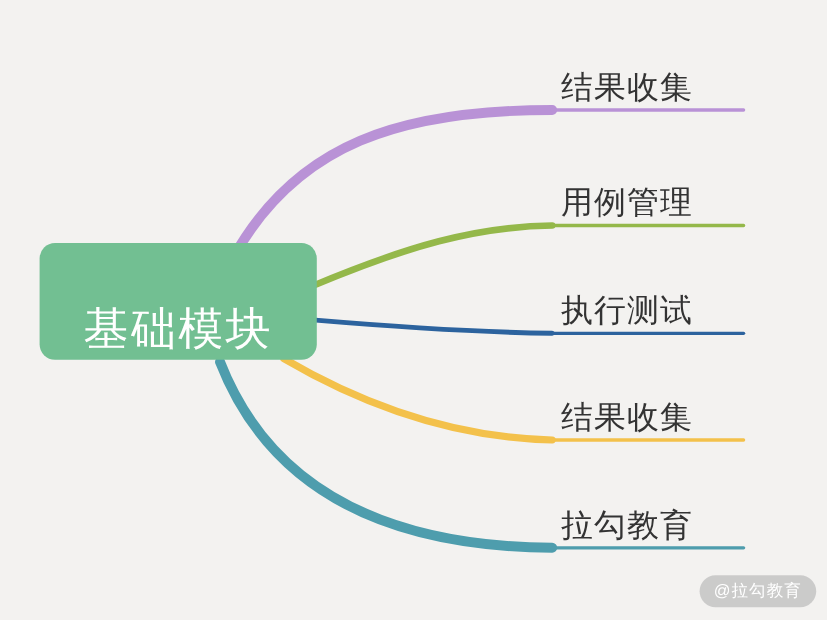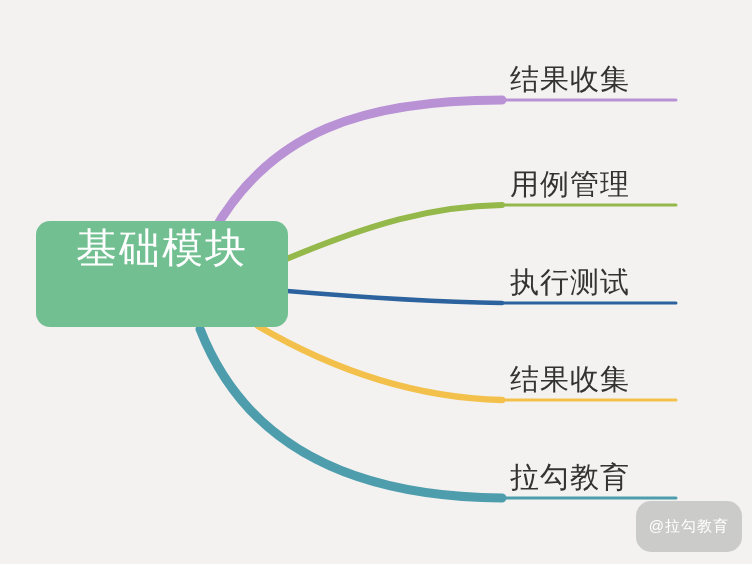--- a/index.html
+++ b/index.html
@@ -22,21 +22,21 @@
     display: block;
   }
   .root-node {
     position: absolute;
     left: 36px;
     top: 221px;
     width: 252px;
     height: 106px;
     border-radius: 14px;
     display: flex;
-    align-items: flex-start;
+    align-items: flex-end;
     justify-content: center;
   }
   .root-node .root-label {
     color: #ffffff;
     font-size: 41px;
     font-weight: 400;
     letter-spacing: 2px;
   }
   .branch-label {
     position: absolute;
@@ -48,21 +48,21 @@
     letter-spacing: 1px;
     white-space: nowrap;
   }
   .watermark {
     position: absolute;
     right: 10px;
     bottom: 12px;
     background: rgba(190, 190, 190, 0.75);
     color: #ffffff;
     font-size: 15px;
-    padding: 16px 13px;
+    padding: 5px 13px;
     border-radius: 15px;
     letter-spacing: 1px;
   }
 </style>
 </head>
 <body>
 
 <div class="canvas" style="background-color: rgb(243, 242, 240);">
 
   <svg class="curves" viewBox="0 0 752 564">

